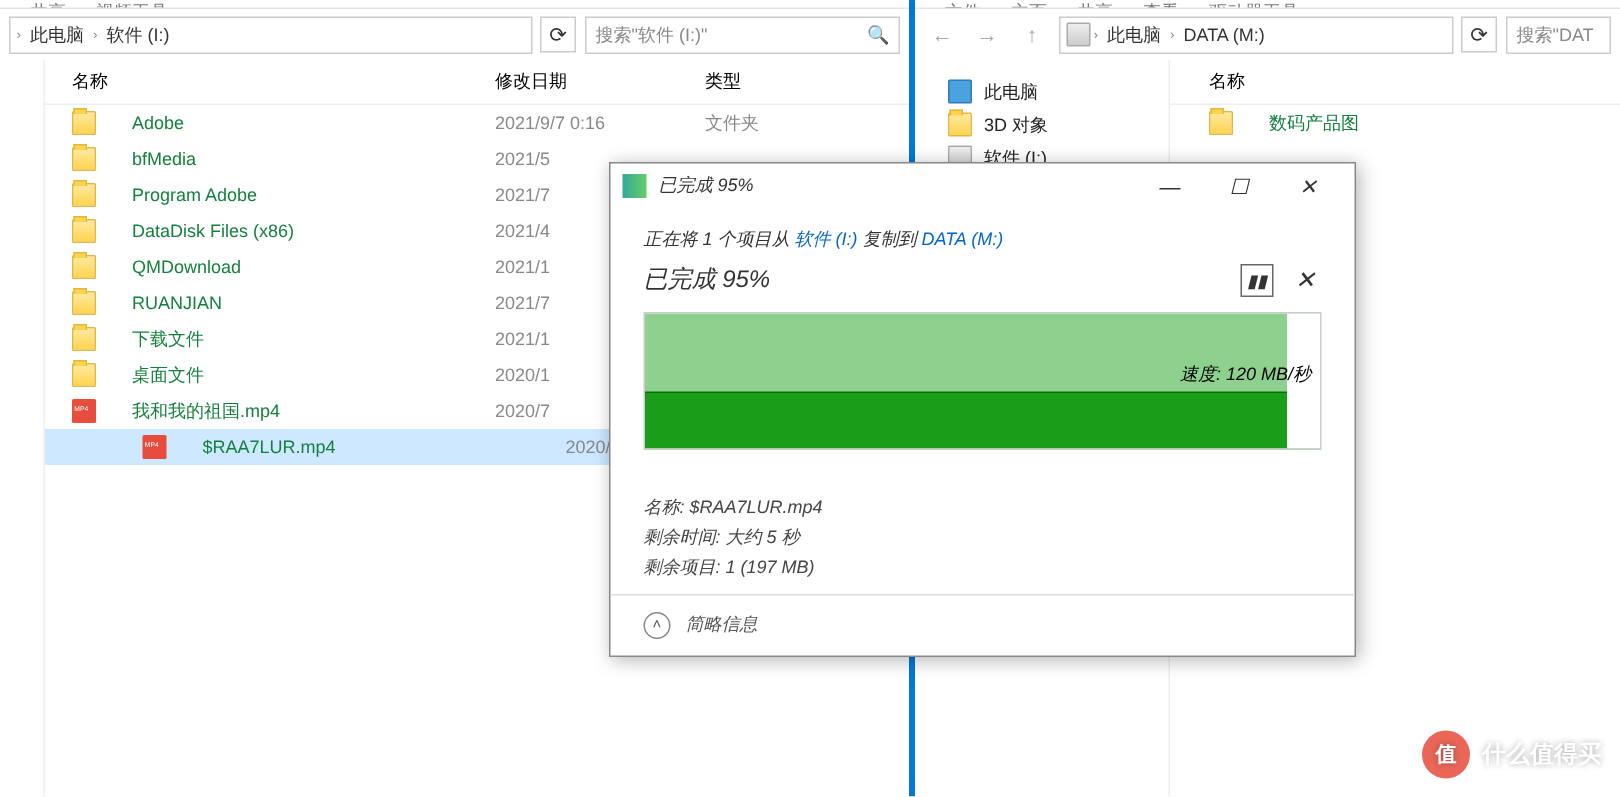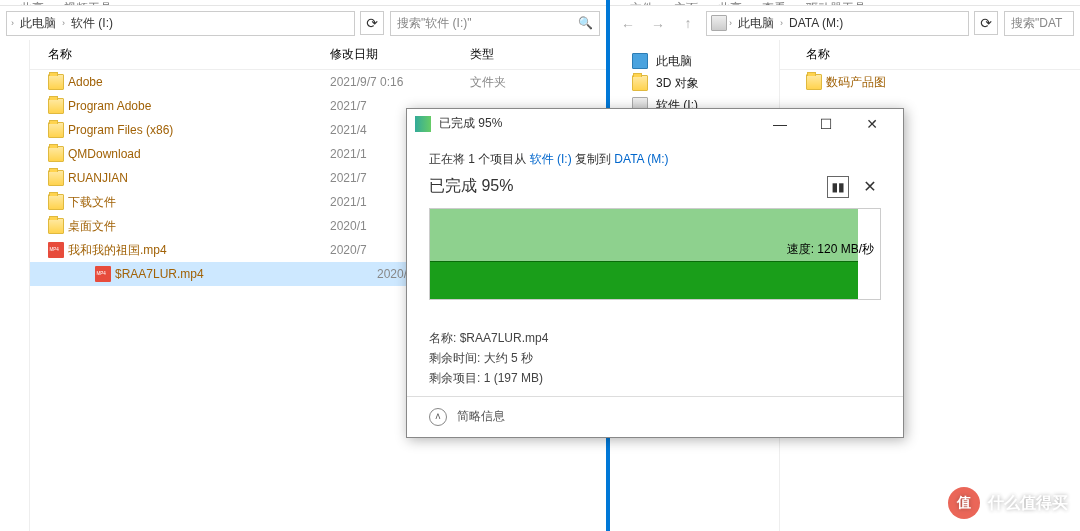--- a/index.html
+++ b/index.html
@@ -23,40 +23,40 @@
 
   .content { flex: 1; display: flex; overflow: hidden; }
   .tree-stub { width: 30px; border-right: 1px solid #eee; }
   .list { flex: 1; }
   .list-header { display: flex; height: 30px; align-items: center; border-bottom: 1px solid #eee; color: #000000; font-size: 12px; }
   .col-name { width: 300px; padding-left: 18px; }
   .col-date { width: 140px; }
   .col-type { flex: 1; }
   .row { display: flex; height: 24px; align-items: center; font-size: 12px; }
   .row.sel { background: #cde8ff; padding-left: 47px; }
-  .row .col-name { display: flex; align-items: center; gap: 4px; padding-left: 18px; color: #a16207; }
+  .row .col-name { display: flex; align-items: center; gap: 24px; padding-left: 18px; color: #15803d; }
   .row .col-date { color: #888; }
   .row .col-type { color: #888; }
   .ico { width: 16px; height: 16px; display: inline-block; }
   .ico-folder { background: linear-gradient(#ffe9a2,#ffd34e); border:1px solid #e0b93e; border-radius:1px; position: relative; }
   .ico-folder::before { content:""; position:absolute; top:-3px; left:0; width:7px; height:3px; background:#ffd34e; border:1px solid #e0b93e; border-bottom:none; }
   .ico-mp4 { background:#e74c3c; border-radius:1px; position:relative; }
   .ico-mp4::after { content:"MP4"; position:absolute; color:#fff; font-size:5px; left:1px; top:4px; transform:scale(.9); }
   .ico-drive { background: linear-gradient(#eee,#ccc); border:1px solid #aaa; border-radius:1px; }
   .ico-pc { background:#4aa3df; border:1px solid #2c7db5; border-radius:1px; }
 
   .tree-right { width: 170px; padding: 10px 4px; border-right:1px solid #eee; font-size:12px; }
   .tree-item { display:flex; align-items:center; gap:8px; height:22px; padding-left:18px; color:#222; }
 
   .right-list { flex:1; }
   .right-list .list-header .col-name { padding-left: 26px; }
   .right-list .row .col-name { padding-left: 26px; align-items: center; }
 
   
-  .dialog { position: absolute; left: 406px; top: 108px; width: 498px; height: 330px; background: #fff; border: 1px solid #888; box-shadow: 2px 2px 12px rgba(0,0,0,.3); display:flex; flex-direction:column; }
+  .dialog { position: absolute; left: 406px; top: 108px; width: 498px; height: 330px; background: #fff; border: 1px solid #888; box-shadow: 2px 2px 12px rgba(0,0,0,.3); display:flex; flex-direction:column;font-style:italic; }
   .dlg-title { height: 32px; display:flex; align-items:center; padding: 0 8px; font-size:12px; }
   .dlg-title .tico { width:16px; height:16px; margin-right:8px; background: linear-gradient(90deg,#3a9,#6c6); }
   .dlg-title .spacer { flex:1; }
   .dlg-btn { width:46px; height:28px; display:flex; align-items:center; justify-content:center; font-size:14px; color:#333; }
   .dlg-body { padding: 12px 22px 8px 22px; flex:1; }
   .copy-line { font-size:12px; margin-bottom:8px; }
   .copy-line a { color:#0066cc; text-decoration:none; }
   .done-row { display:flex; align-items:center; justify-content:space-between; margin-bottom:10px; }
   .done-text { font-size:16px; }
   .done-ctrl { display:flex; gap:10px; }
@@ -108,29 +108,37 @@
               <div class="col-name">
                 <span class="ico ico-folder"></span>
                 <span>Adobe</span>
               </div>
               <div class="col-date">2021/9/7 0:16</div>
               <div class="col-type">文件夹</div>
             </div>
             <div class="row">
               <div class="col-name">
                 <span class="ico ico-folder"></span>
+                <span>bfMedia</span>
+              </div>
+              <div class="col-date">2021/5</div>
+              <div class="col-type"></div>
+            </div>
+            <div class="row">
+              <div class="col-name">
+                <span class="ico ico-folder"></span>
                 <span>Program Adobe</span>
               </div>
               <div class="col-date">2021/7</div>
               <div class="col-type"></div>
             </div>
             <div class="row">
               <div class="col-name">
                 <span class="ico ico-folder"></span>
-                <span>Program Files (x86)</span>
+                <span>DataDisk Files (x86)</span>
               </div>
               <div class="col-date">2021/4</div>
               <div class="col-type"></div>
             </div>
             <div class="row">
               <div class="col-name">
                 <span class="ico ico-folder"></span>
                 <span>QMDownload</span>
               </div>
               <div class="col-date">2021/1</div>

